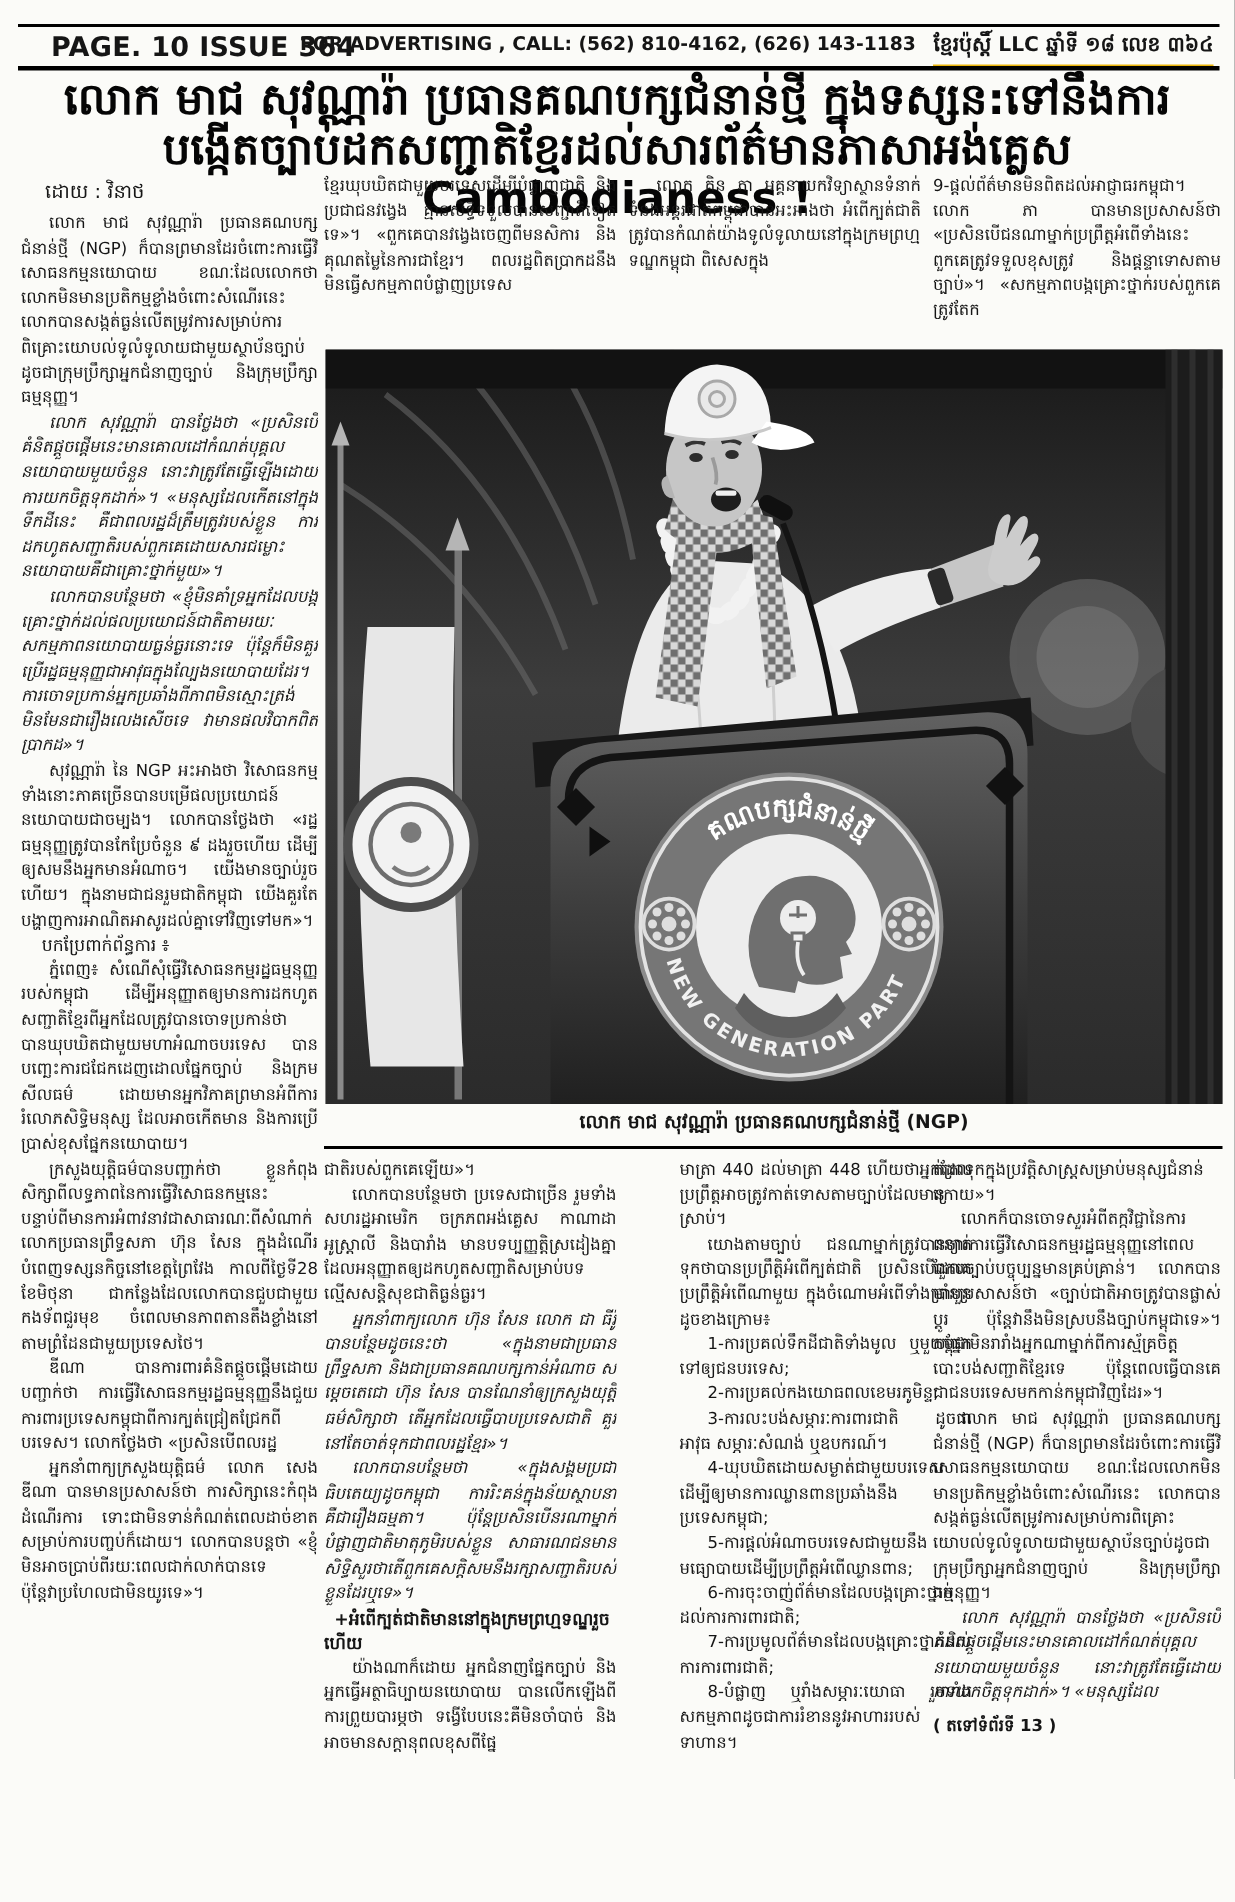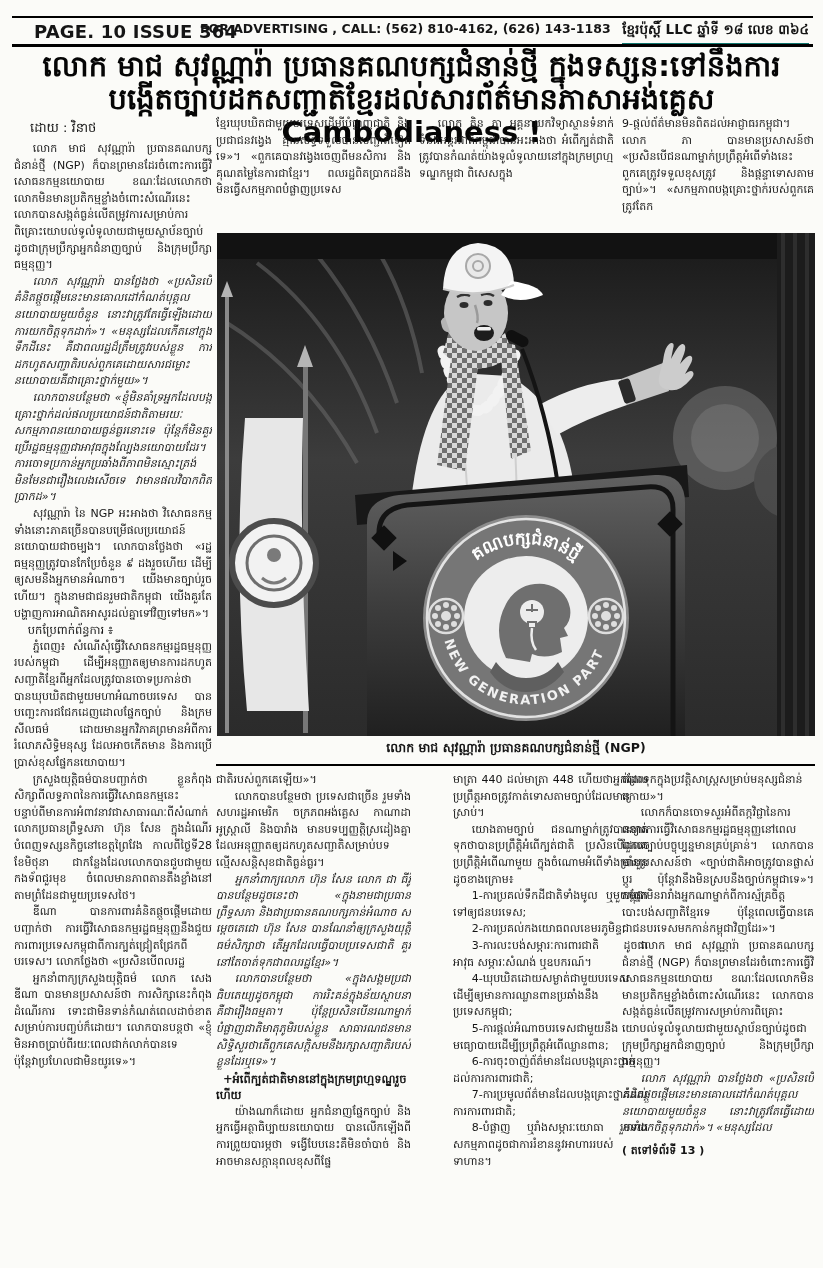--- a/index.html
+++ b/index.html
@@ -8,21 +8,21 @@
     background:#fbfbf8;color:#151515;
     font-family:"DejaVu Sans","Liberation Sans",sans-serif;
     overflow:hidden;
   }
   
   .top-rule{position:absolute;left:12px;right:10px;top:16px;height:1.5px;background:#000;}
   .thick-rule{position:absolute;left:12px;right:10px;top:44px;height:3px;background:#000;}
   .hdr{position:absolute;top:21px;font-weight:bold;}
   .hdr-left{left:34px;font-size:18px;letter-spacing:.2px;}
   .hdr-center{left:200px;font-size:12.5px;}
-  .hdr-right{right:14px;font-size:13.5px;border-bottom:2px solid #0f766e;padding-bottom:2px;}
+  .hdr-right{right:14px;font-size:13.5px;border-bottom:2px solid #eab308;padding-bottom:2px;}
   
   .headline{position:absolute;left:6px;right:6px;top:50px;text-align:center;
     font-weight:900;font-size:29px;line-height:33px;color:#050505;}
   .headline .hl2{display:block;}
   
   .byline{position:absolute;left:30px;top:119px;font-size:13px;font-weight:normal;}
   
   .col{position:absolute;font-size:11px;line-height:16.6px;text-align:justify;
     overflow:hidden;word-break:break-word;}
   .col p{margin:0;text-indent:1.7em;}

